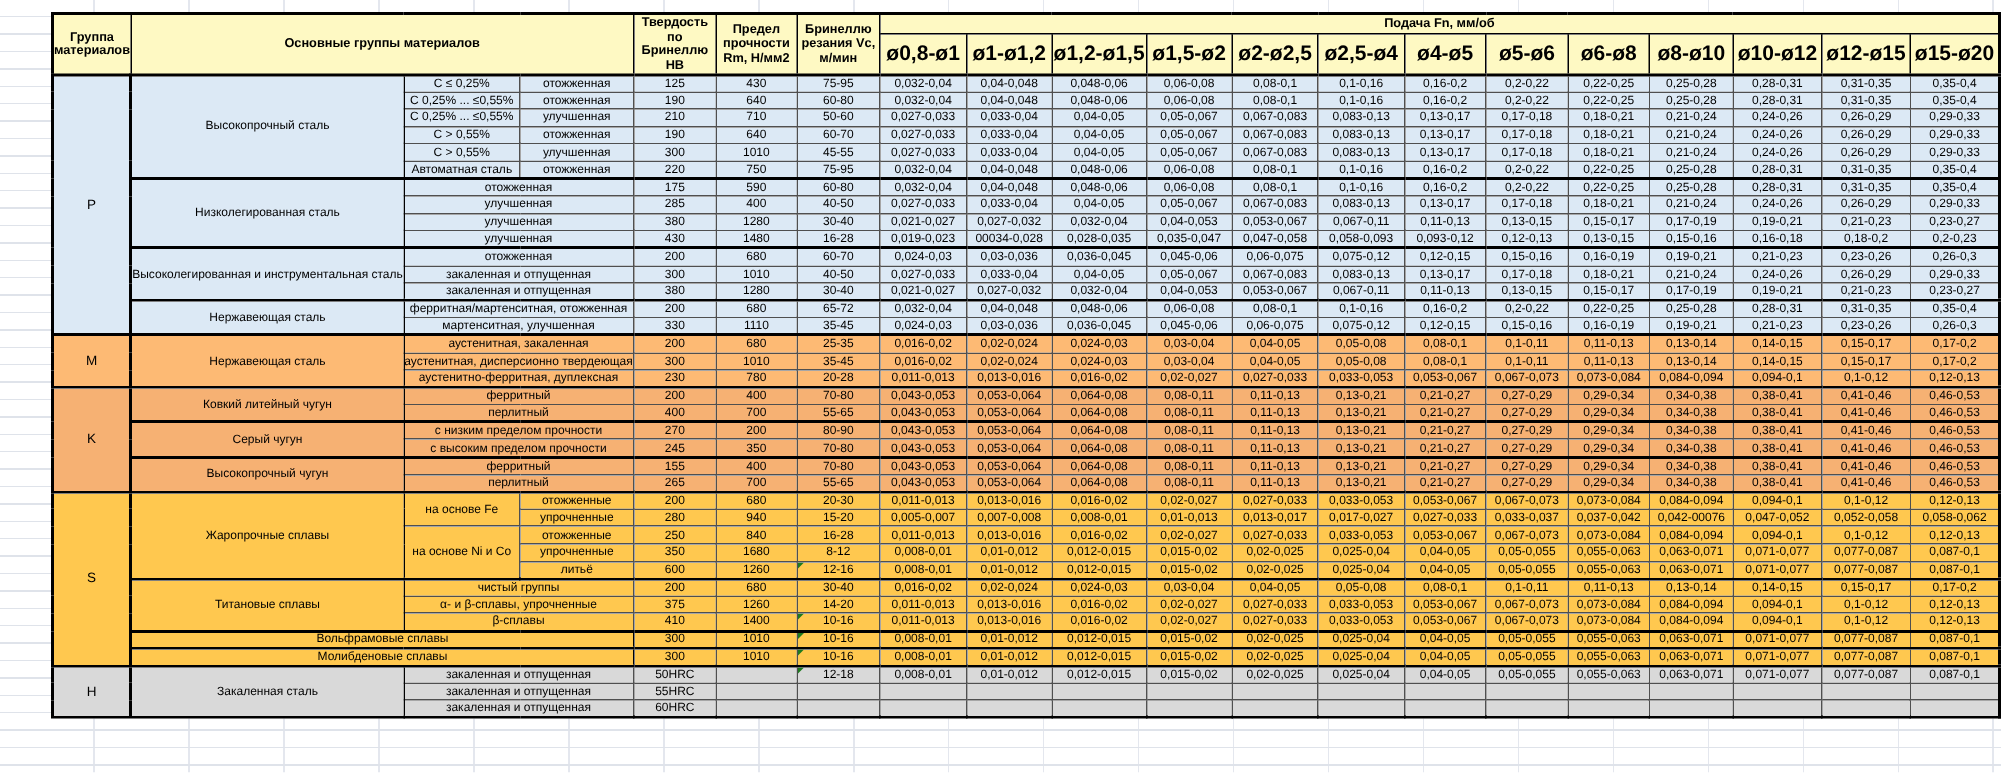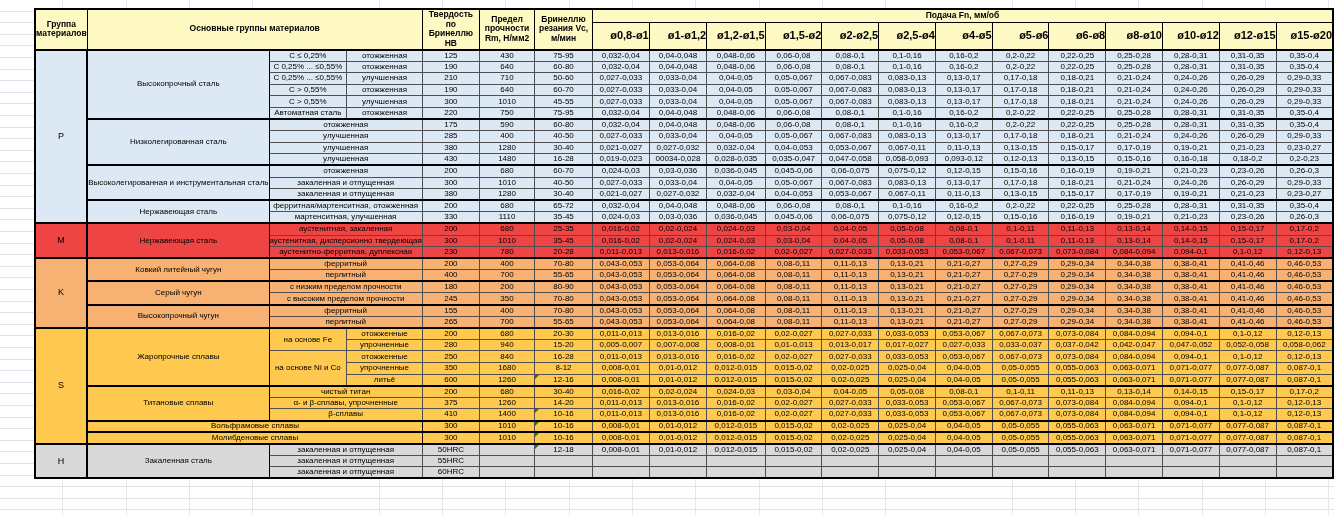--- a/index.html
+++ b/index.html
@@ -7,28 +7,28 @@
   .canvas{position:relative;width:1334px;height:515px;}
   .grid-bg{position:absolute;inset:0;
     background-image:
       repeating-linear-gradient(to bottom, transparent 0px, transparent 10.6px, #dfe3ea 10.6px, #dfe3ea 11.6px),
       repeating-linear-gradient(to right, transparent 0px, transparent 62.3px, #e4e7ee 62.3px, #e4e7ee 63.3px);}
   table.tbl{position:absolute;left:34px;top:8px;border-collapse:collapse;table-layout:fixed;
     background:#ffffff;border:2px solid #000;}
   th,td{padding:0;margin:0;overflow:hidden;white-space:nowrap;text-align:center;vertical-align:middle;}
   thead th{font-weight:bold;font-size:8.5px;line-height:1.12;border:1.5px solid #000;background:#fef9c3;white-space:normal;}
   thead tr.hr1{height:13px;}
-  thead tr.hr2 th{height:26px;font-size:11px;white-space:nowrap;text-align:right;}
+  thead tr.hr2 th{height:26px;font-size:14px;white-space:nowrap;}
   tbody tr{height:11.6px;}
   tbody td{border:1px solid #4f4f4f;font-size:8px;line-height:1;position:relative;}
   tbody tr.bt td{border-top:2px solid #000;}
   td.c-grp{border-left:2px solid #000;border-right:2px solid #000;font-size:9px;}
   td.c-mat{border-right:1.5px solid #000;border-left:1.5px solid #000;}
   tr.gP td{background:#dce9f5;}
-  tr.gM td{background:#ef4444;margin-left:28px;}
+  tr.gM td{background:#fdba74;margin-left:28px;}
   tr.gK td{background:#f6b173;}
   tr.gS td{background:#ffc84f;}
   tr.gH td{background:#d9d9d9;}
   .tri{position:absolute;left:0;top:0;width:0;height:0;
     border-top:4px solid #1e7a1e;border-right:4px solid transparent;}
 </style>
 </head>
 <body>
 
 <div class="canvas">
@@ -473,21 +473,21 @@
           <td class="c-fd">0,27-0,29</td>
           <td class="c-fd">0,29-0,34</td>
           <td class="c-fd">0,34-0,38</td>
           <td class="c-fd">0,38-0,41</td>
           <td class="c-fd">0,41-0,46</td>
           <td class="c-fd">0,46-0,53</td>
         </tr>
         <tr class="gK bt">
           <td class="c-mat" rowspan="2">Серый чугун</td>
           <td class="c-st" colspan="2">с низким пределом прочности</td>
-          <td class="c-hb">180</td>
+          <td class="c-hb">270</td>
           <td class="c-rm">200</td>
           <td class="c-vc">80-90</td>
           <td class="c-fd">0,043-0,053</td>
           <td class="c-fd">0,053-0,064</td>
           <td class="c-fd">0,064-0,08</td>
           <td class="c-fd">0,08-0,11</td>
           <td class="c-fd">0,11-0,13</td>
           <td class="c-fd">0,13-0,21</td>
           <td class="c-fd">0,21-0,27</td>
           <td class="c-fd">0,27-0,29</td>
@@ -584,21 +584,21 @@
           <td class="c-vc">15-20</td>
           <td class="c-fd">0,005-0,007</td>
           <td class="c-fd">0,007-0,008</td>
           <td class="c-fd">0,008-0,01</td>
           <td class="c-fd">0,01-0,013</td>
           <td class="c-fd">0,013-0,017</td>
           <td class="c-fd">0,017-0,027</td>
           <td class="c-fd">0,027-0,033</td>
           <td class="c-fd">0,033-0,037</td>
           <td class="c-fd">0,037-0,042</td>
-          <td class="c-fd">0,042-0,047</td>
+          <td class="c-fd">0,042-00076</td>
           <td class="c-fd">0,047-0,052</td>
           <td class="c-fd">0,052-0,058</td>
           <td class="c-fd">0,058-0,062</td>
         </tr>
         <tr class="gS">
           <td class="c-sub" rowspan="3">на основе Ni и Co</td>
           <td class="c-st">отожженные</td>
           <td class="c-hb">250</td>
           <td class="c-rm">840</td>
           <td class="c-vc">16-28</td>
@@ -649,21 +649,21 @@
           <td class="c-fd">0,04-0,05</td>
           <td class="c-fd">0,05-0,055</td>
           <td class="c-fd">0,055-0,063</td>
           <td class="c-fd">0,063-0,071</td>
           <td class="c-fd">0,071-0,077</td>
           <td class="c-fd">0,077-0,087</td>
           <td class="c-fd">0,087-0,1</td>
         </tr>
         <tr class="gS bt">
           <td class="c-mat" rowspan="3">Титановые сплавы</td>
-          <td class="c-st" colspan="2">чистый титан</td>
+          <td class="c-st" colspan="2">чистый группы</td>
           <td class="c-hb">200</td>
           <td class="c-rm">680</td>
           <td class="c-vc">30-40</td>
           <td class="c-fd">0,016-0,02</td>
           <td class="c-fd">0,02-0,024</td>
           <td class="c-fd">0,024-0,03</td>
           <td class="c-fd">0,03-0,04</td>
           <td class="c-fd">0,04-0,05</td>
           <td class="c-fd">0,05-0,08</td>
           <td class="c-fd">0,08-0,1</td>

